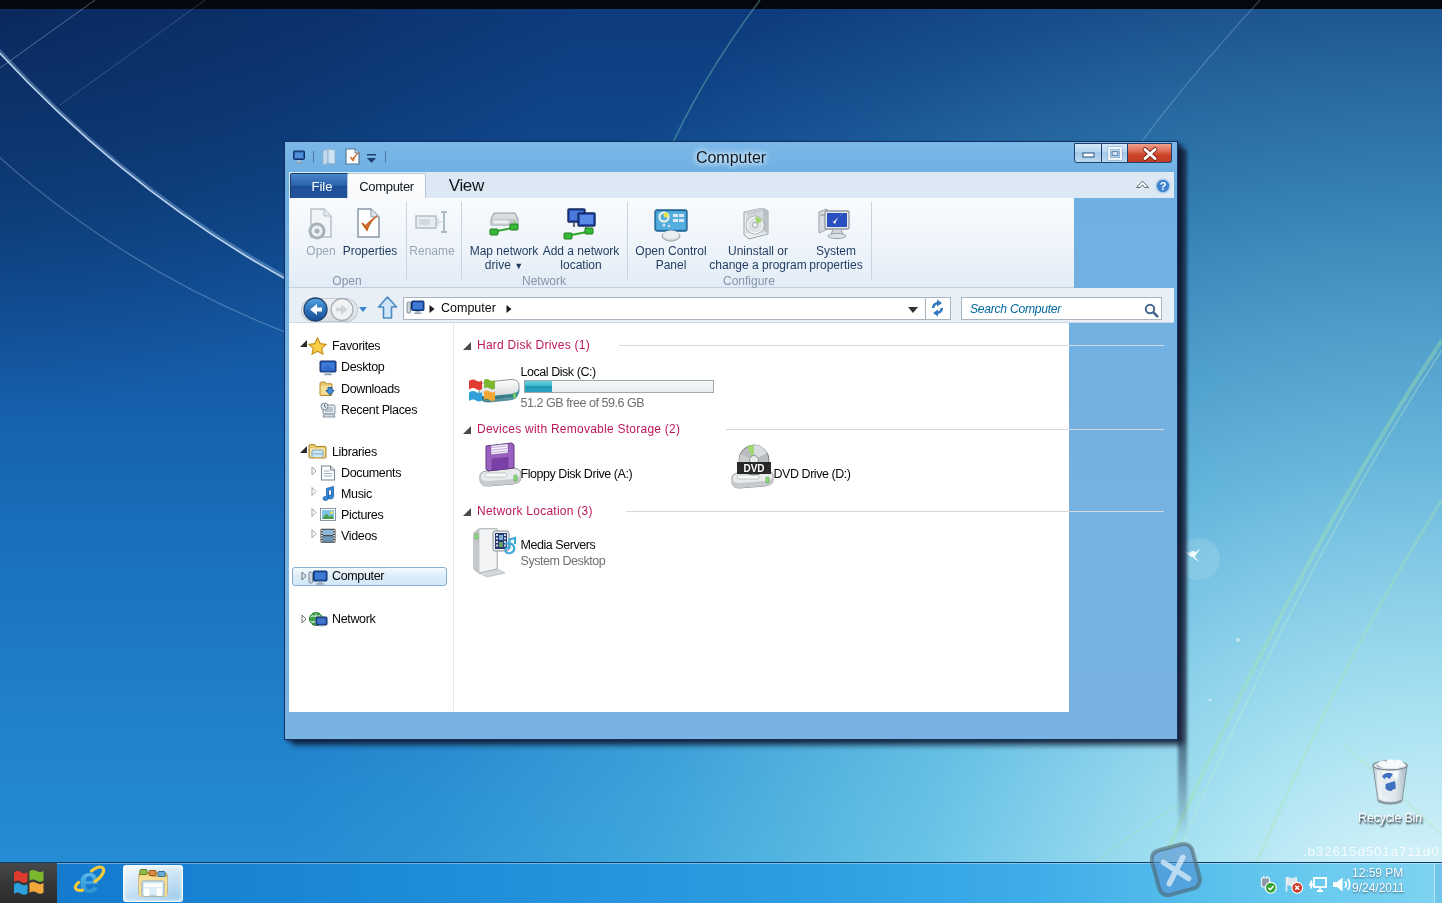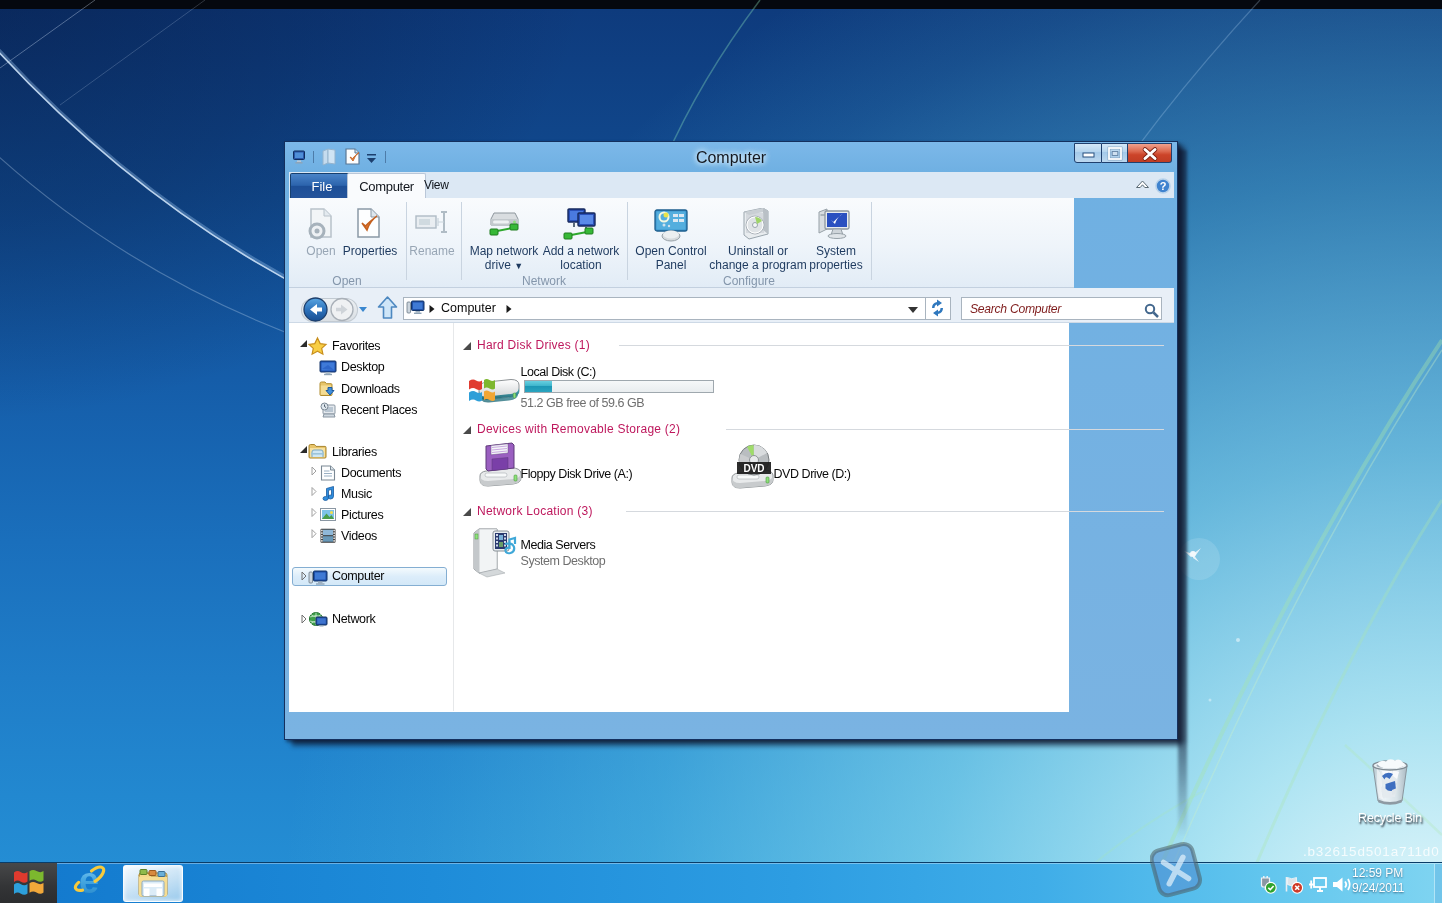--- a/index.html
+++ b/index.html
@@ -34,38 +34,38 @@
 
   
   #tabrow { left:4px; top:30px; width:885px; height:26px; background:#dce8f4; }
   #tab-file { left:5px; top:31px; width:64px; height:26px; border-radius:2px 2px 0 0;
     background:linear-gradient(180deg,#4a84c8 0%,#2c64ad 45%,#1d4f97 50%,#25549b 100%);
     border:1px solid #17406f; border-bottom:none;
     color:#fff; font-size:13px; text-align:center; line-height:25px; }
   #tab-computer { left:62px; top:31px; width:79px; height:26px; border-radius:2px 2px 0 0;
     background:#f9fbfd; border:1px solid #bac7d8; border-bottom:none;
     color:#10151c; font-size:13px; text-align:center; line-height:25px; letter-spacing:-0.3px; }
-  #tab-view { left:139px; top:31px; width:60px; height:26px; color:#10151c; font-size:12px; text-align:left; line-height:25px; letter-spacing:-0.3px; }
+  #tab-view { left:139px; top:31px; width:60px; height:26px; color:#10151c; font-size:17px; text-align:right; line-height:25px; letter-spacing:-0.3px; }
 
   
   #ribbon { left:4px; top:56px; width:785px; height:90px;
     background:linear-gradient(180deg,#f9fbfd 0%, #eef4fa 55%, #e2ecf6 100%);
     border-bottom:1px solid #c3d0df; }
   .rsep { position:absolute; top:4px; width:1px; height:78px; background:#c9d4e0; }
   .rlabel { position:absolute; font-size:12px; color:#1e3a5f; text-align:center; white-space:nowrap; transform:translateX(-50%); }
   .rlabel.gray { color:#98a6b5; }
   .glabel { position:absolute; top:76px; font-size:12px; color:#8496ab; text-align:center; transform:translateX(-50%); }
 
   
   #addrrow { left:4px; top:146px; width:885px; height:35px; background:#e8eff7; border-bottom:1px solid #cdd9e6;}
   #pill { left:12px; top:10px; width:57px; height:24px; border-radius:12px; background:linear-gradient(180deg,#edf1f4,#d9dee3); box-shadow:inset 0 0 0 1px #c2cad2; }
   #crumb { left:114px; top:9px; width:523px; height:23px; background:#fff; border:1px solid #a9b4bf; }
   #refresh { left:637px; top:9px; width:25px; height:23px; background:#fff; border:1px solid #a9b4bf; border-left:none;}
   #search { left:672px; top:9px; width:201px; height:23px; background:#fff; border:1px solid #a9b4bf; }
-  #searchtxt { left:8px; top:4px; font-size:12.2px; letter-spacing:-0.3px; font-style:italic; color:#7f1d1d; }
+  #searchtxt { left:8px; top:4px; font-size:12.2px; letter-spacing:-0.3px; font-style:italic; color:#0369a1; }
 
   
   #main { left:4px; top:181px; width:780px; height:389px; background:#fff; }
   #navpane { left:0; top:0; width:165px; height:388px; border-right:1px solid #e6e8ea; }
   .nav { position:absolute; font-size:12.5px; color:#070707; white-space:nowrap; letter-spacing:-0.35px;}
   #cptr-hl { left:2.5px; top:243.5px; width:155px; height:19px; border:1px solid #84aed2; border-radius:3px;
      background:linear-gradient(180deg,#f4fafd,#dcedfa 50%,#d3e8f8); }
 
   
   .hdr { position:absolute; font-size:12px; color:#be185d; white-space:nowrap; letter-spacing:0.25px;}

